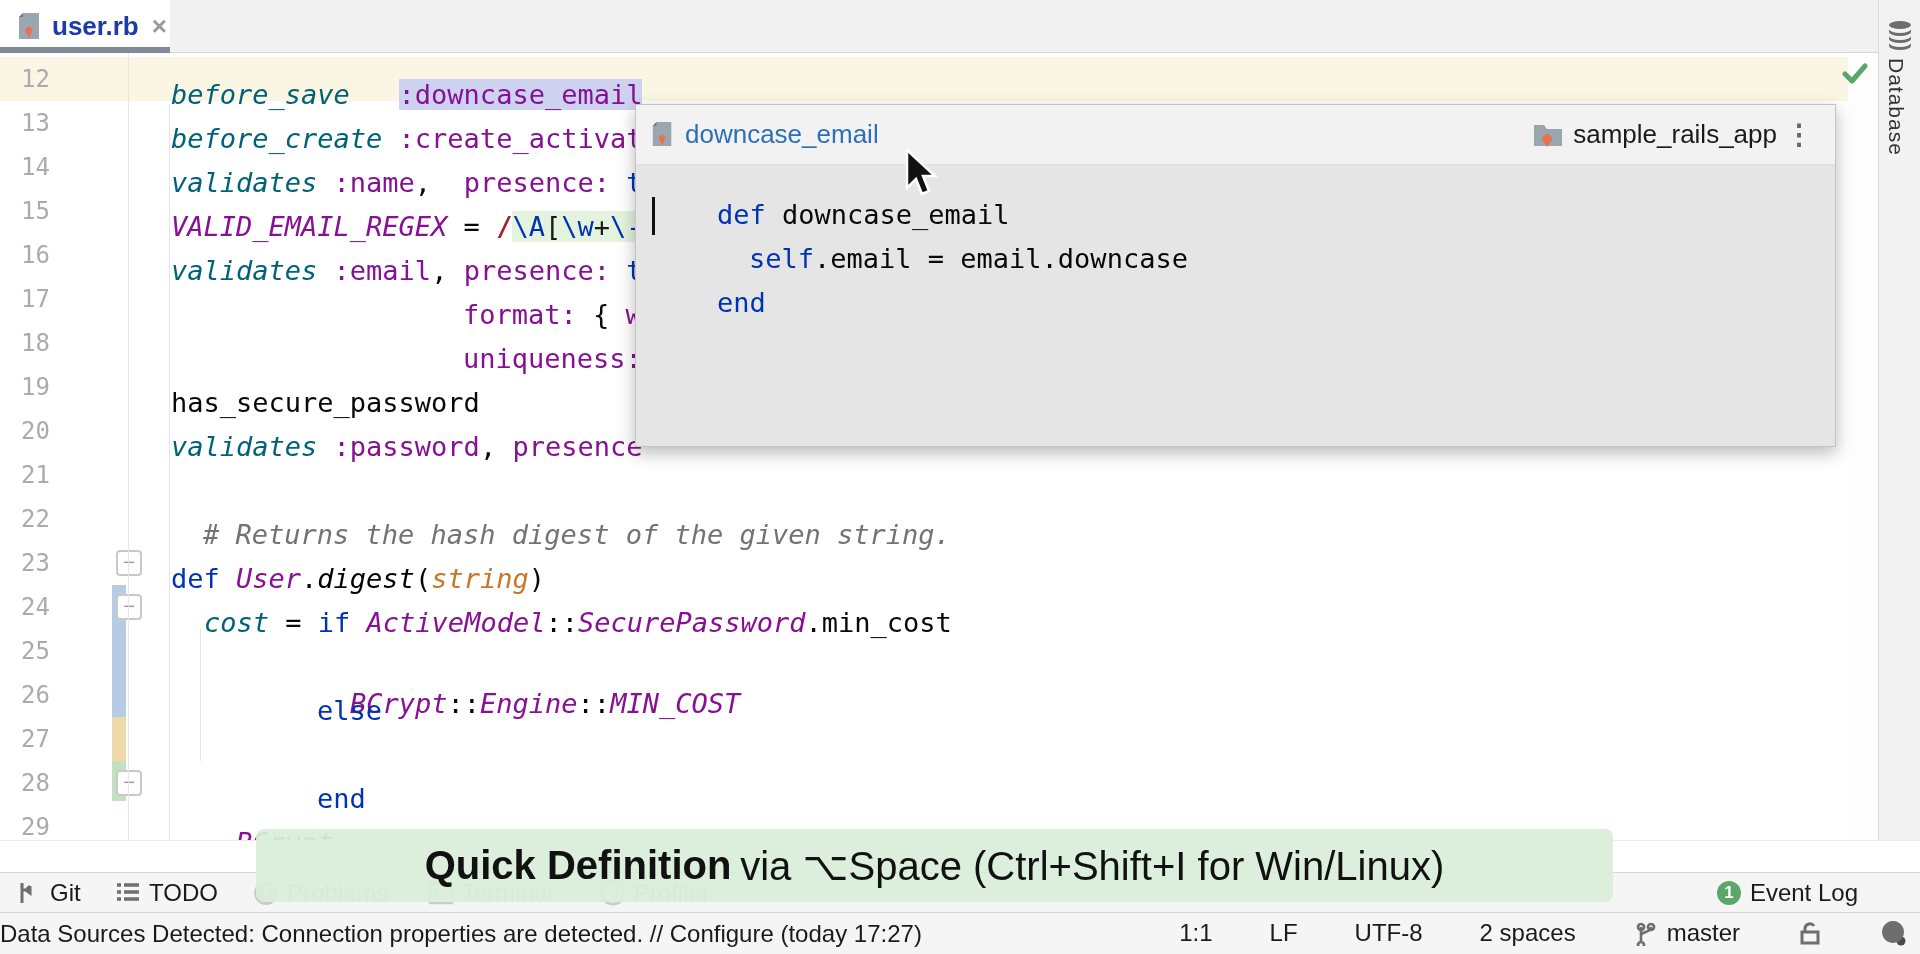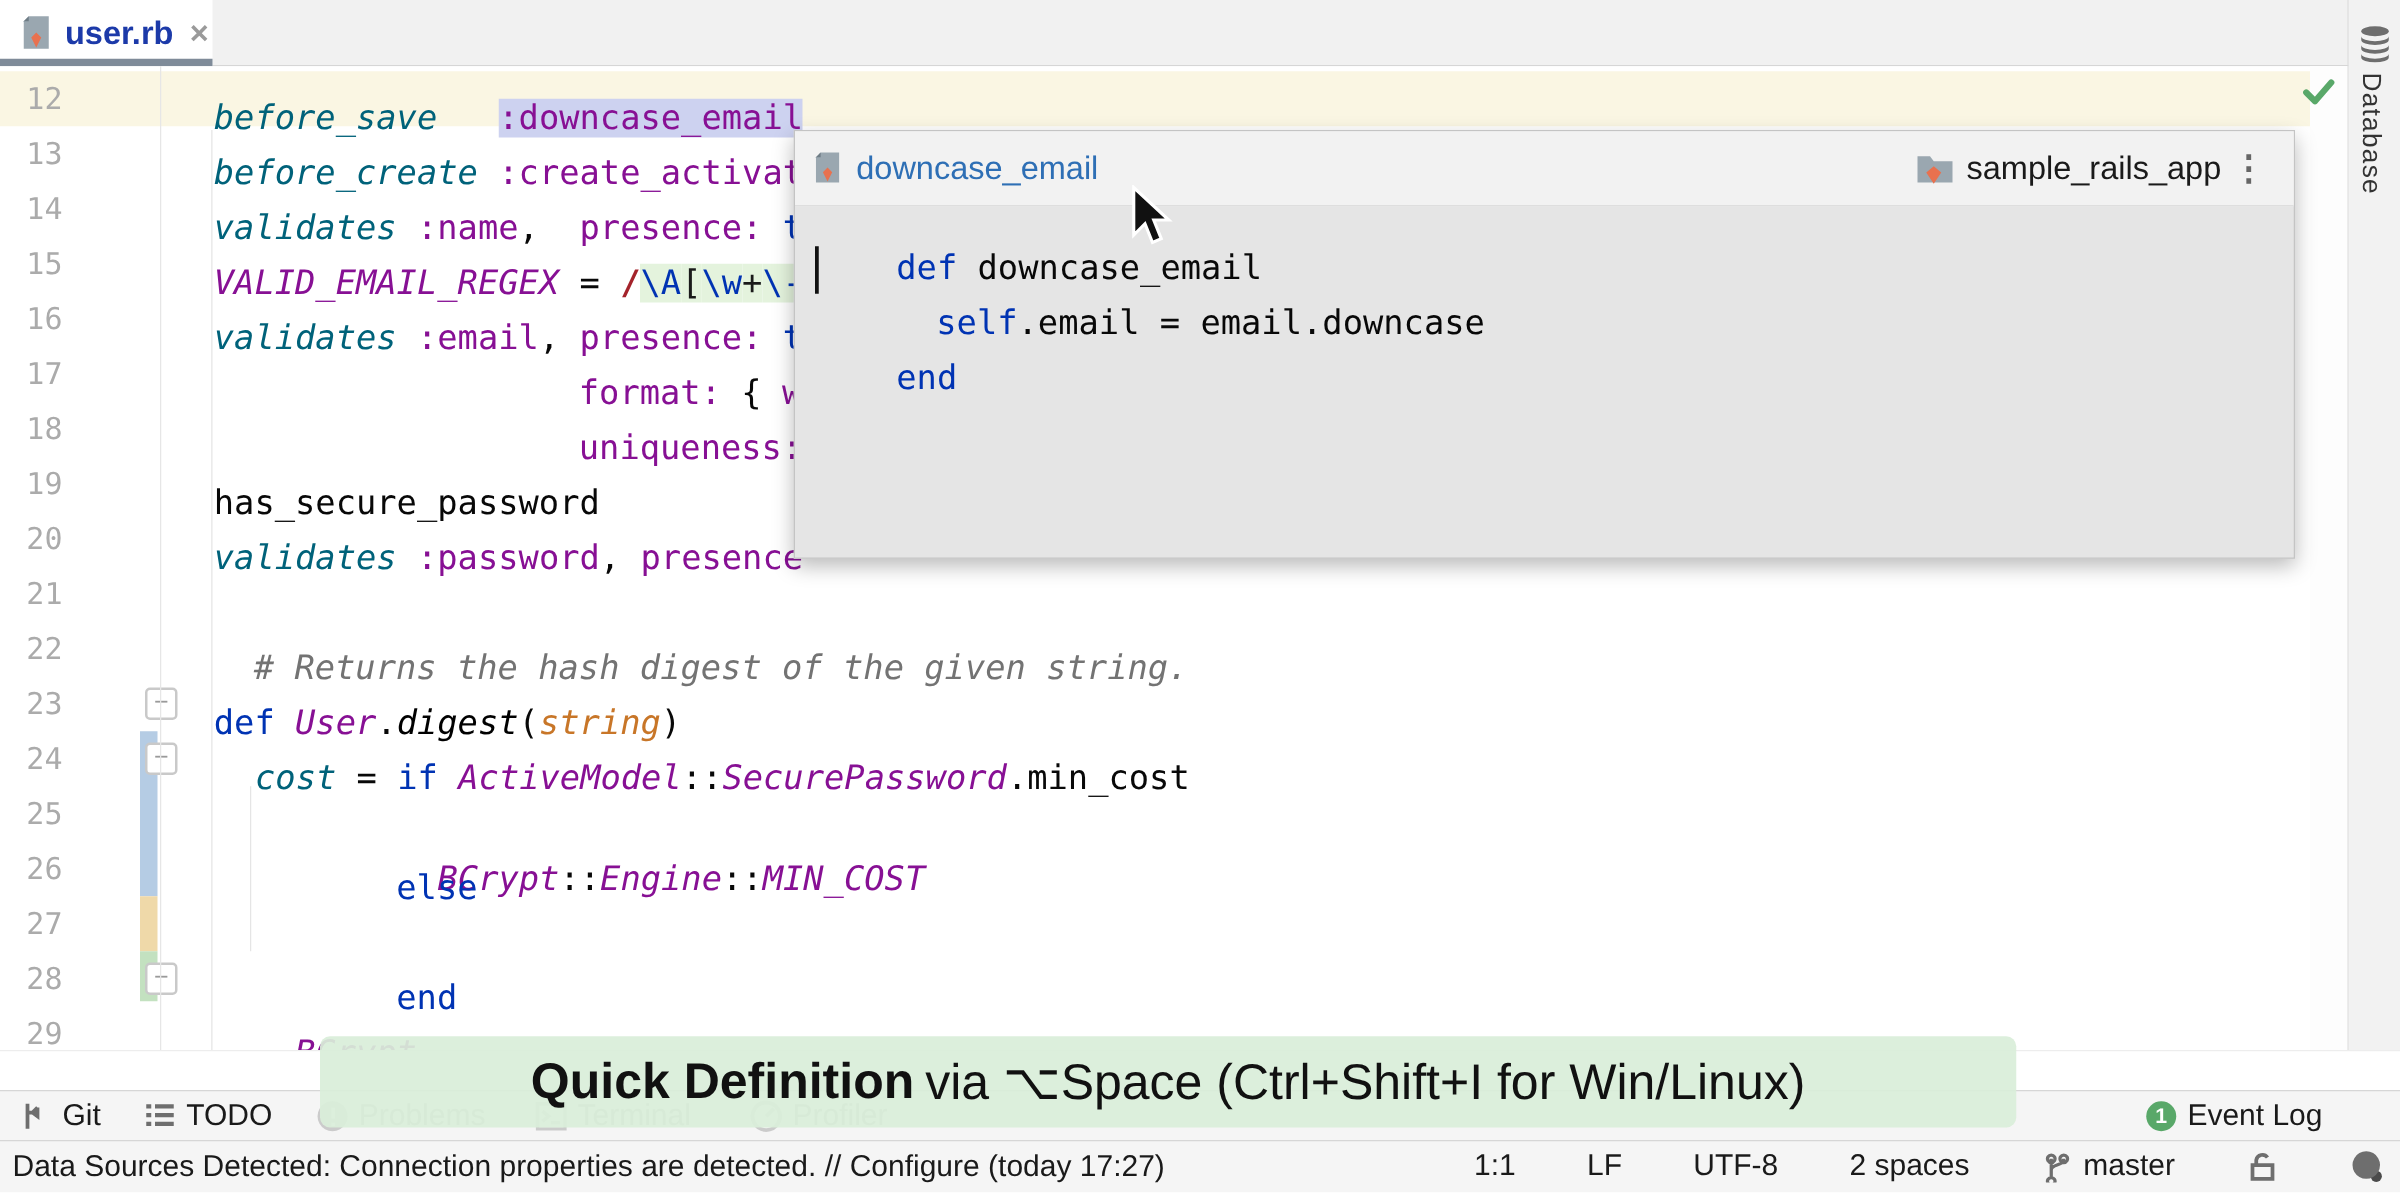--- a/index.html
+++ b/index.html
@@ -66,21 +66,21 @@
   
   #breadcrumbs { left:0; top:840px; width:1920px; height:32px; background:#fff; border-top:1px solid #EDEDED; }
   #toolbar { left:0; top:872px; width:1920px; height:40px; background:#F5F5F5; border-top:1px solid #D6D6D6; }
   .tb-item { position:absolute; top:0; height:40px; display:flex; align-items:center; gap:8px; font-size:24px; color:#1a1a1a; }
   .tb-dim { opacity:.30; }
   #eventlog { position:absolute; right:62px; top:0; height:40px; display:flex; align-items:center; gap:9px; font-size:24px; color:#1a1a1a; }
   #ev-badge { width:24px; height:24px; border-radius:50%; background:#59A869; color:#fff; font-size:17px; font-weight:bold;
               display:flex; align-items:center; justify-content:center; }
   #statusbar { left:0; top:912px; width:1920px; height:42px; background:#F5F5F5; border-top:1px solid #D6D6D6;
                display:flex; align-items:center; font-size:24px; color:#1a1a1a; }
-  #status-msg { margin-left:10px; }
+  #status-msg { }
   #status-right { position:absolute; right:14px; top:912px; height:42px; display:flex; align-items:center; gap:30px; font-size:24px; color:#1a1a1a; }
   .st-it { display:flex; align-items:center; gap:8px;margin-left:27px; }
 
   
   #banner { left:256px; top:829px; width:1357px; height:73px; background:rgba(217,238,217,.93); border-radius:8px;
             display:flex; align-items:center; justify-content:center; font-size:40px; color:#111; }
   #banner b { font-weight:bold; margin-right:0.22em; }
 
   
   #cursor { left:905px; top:148px; }

